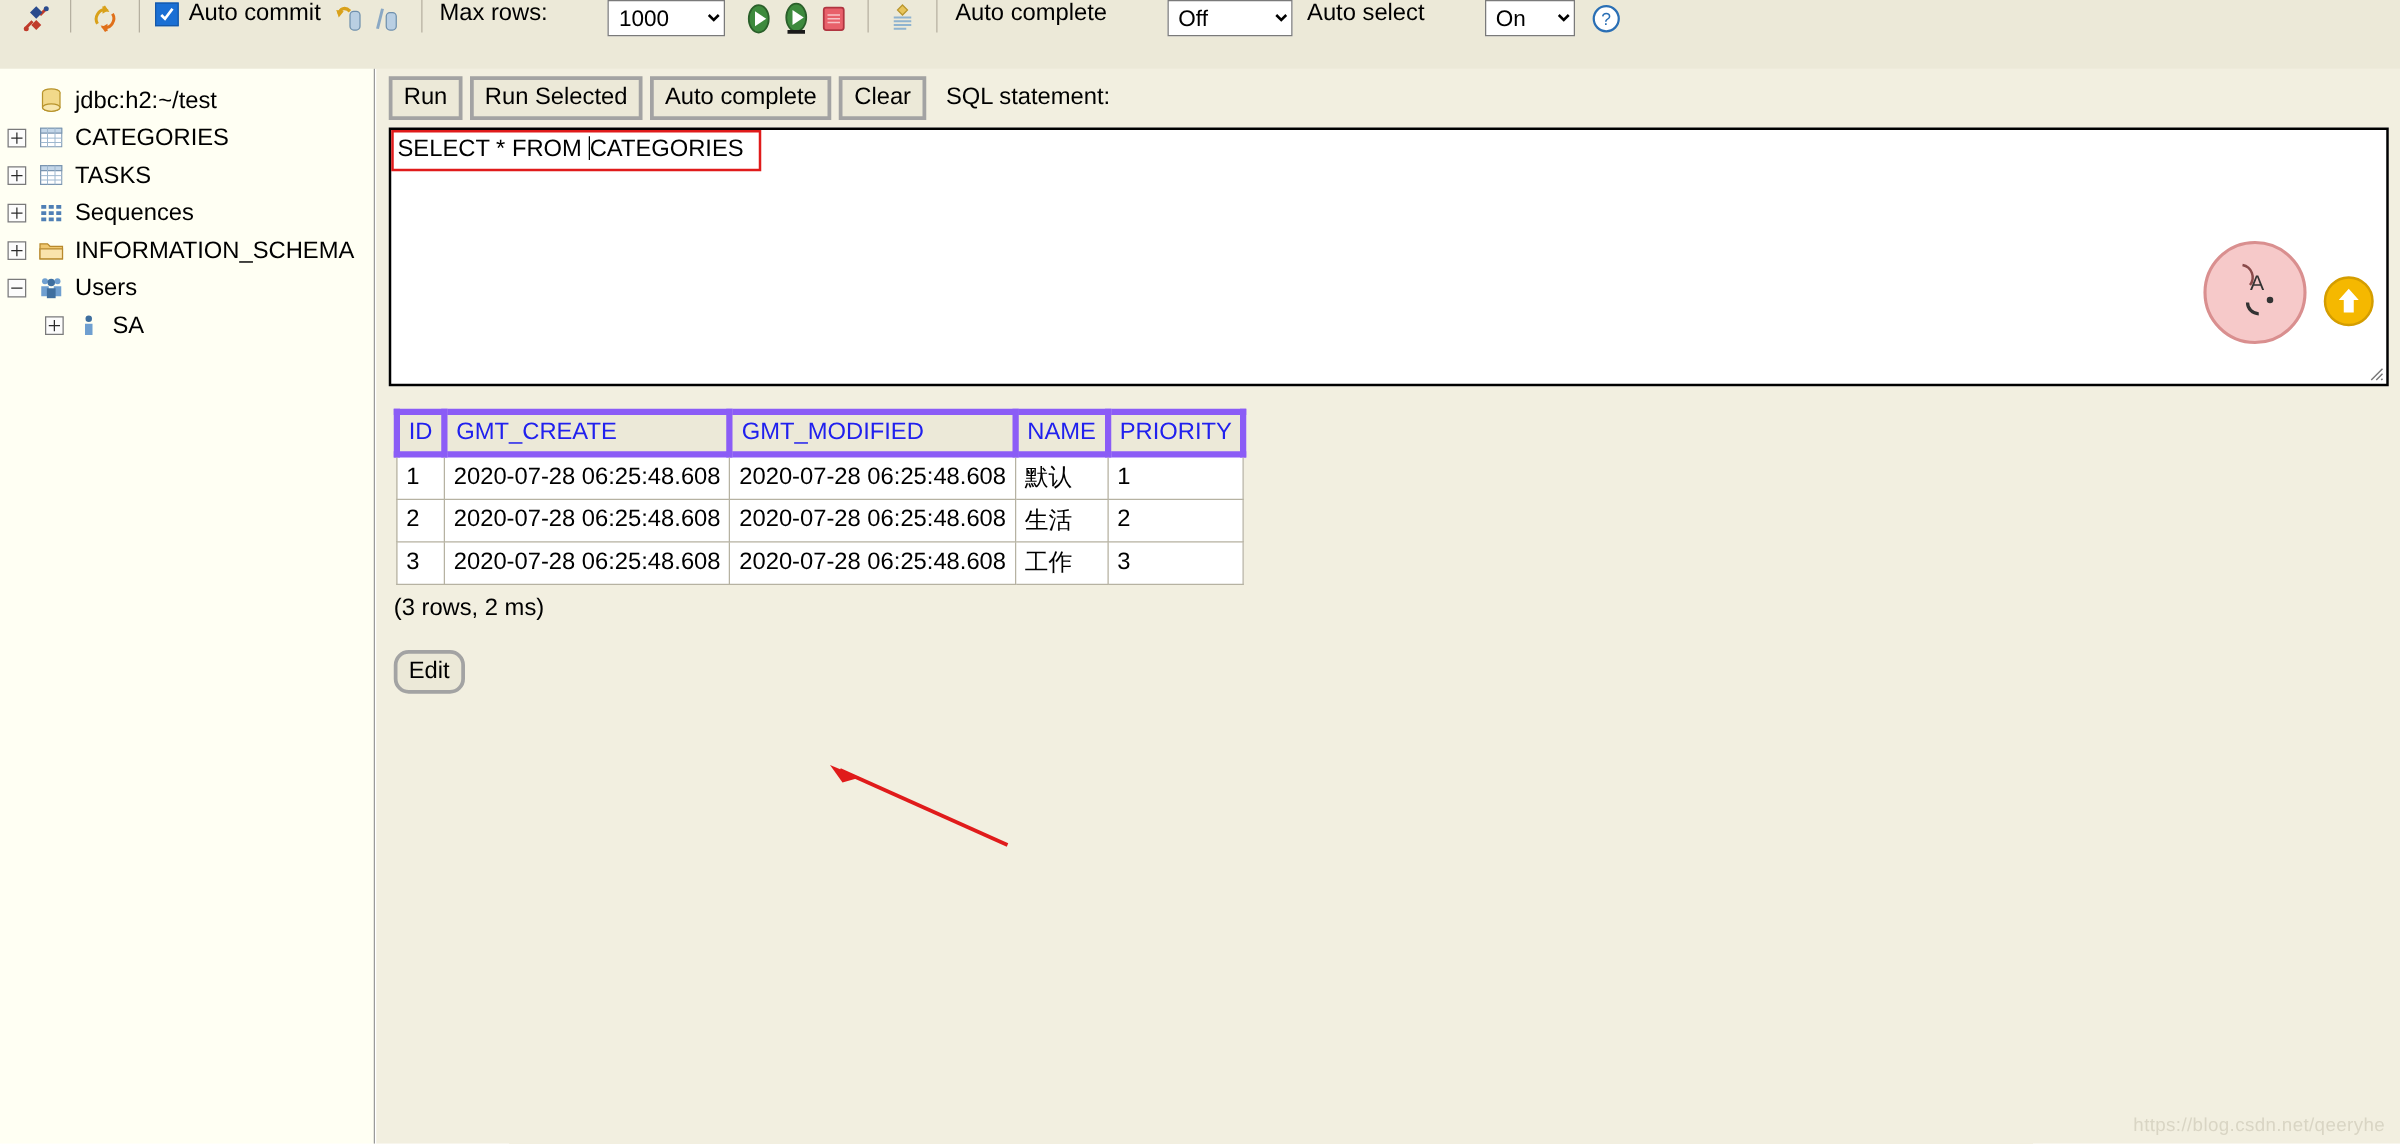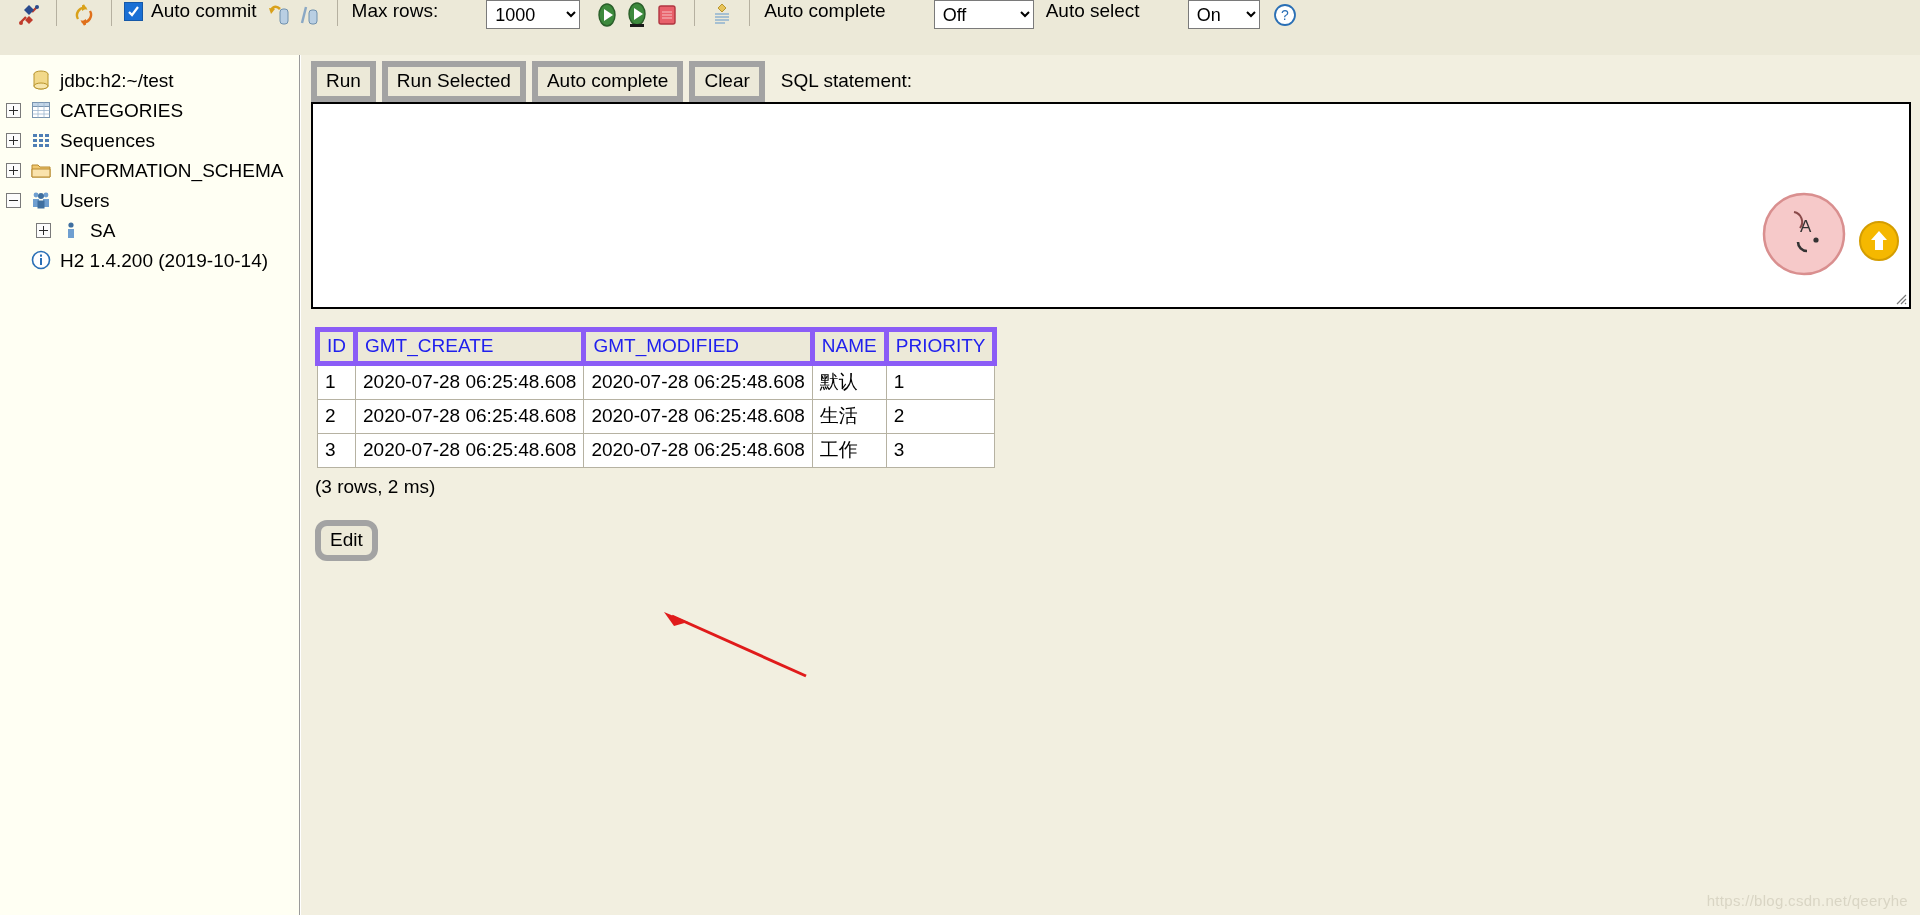--- a/index.html
+++ b/index.html
@@ -144,21 +144,21 @@
     left: 10px; top: 6px;
     display: flex;
     align-items: center;
     gap: 6px;
   }
   .btn {
     font-family: "Liberation Sans", sans-serif;
     font-size: 19px;
     color: #000;
     background: #ece9d8;
-    border: 6px solid #a3a3a3;
+    border: 3px solid #a3a3a3;
     padding: 3px 9px 4px 9px;
     line-height: 1.15;
     cursor: pointer;
   }
   #sql-statement-label {
     font-size: 19px;
     color: #000;
     margin-left: 10px;
     white-space: nowrap;
   }
@@ -404,20 +404,31 @@
     <span class="tree-icon">
       <svg width="18" height="16" viewBox="0 0 18 16">
         <rect x="0.5" y="0.5" width="17" height="15" fill="#ffffff" stroke="#7a95b0" stroke-width="1"></rect>
         <rect x="0.5" y="0.5" width="17" height="4" fill="#c3d6e8" stroke="#7a95b0" stroke-width="1"></rect>
         <path d="M6 0.5 v15 M12 0.5 v15 M0.5 8.5 h17 M0.5 12 h17" stroke="#9fb8cf" stroke-width="0.8"></path>
       </svg>
     </span>
     <span class="tree-label">CATEGORIES</span>
   </div>
 
+  <div class="tree-row">
+    <span class="tree-toggle plus"></span>
+    <span class="tree-icon">
+      <svg width="18" height="16" viewBox="0 0 18 16">
+        <rect x="0.5" y="0.5" width="17" height="15" fill="#ffffff" stroke="#7a95b0" stroke-width="1"></rect>
+        <rect x="0.5" y="0.5" width="17" height="4" fill="#c3d6e8" stroke="#7a95b0" stroke-width="1"></rect>
+        <path d="M6 0.5 v15 M12 0.5 v15 M0.5 8.5 h17 M0.5 12 h17" stroke="#9fb8cf" stroke-width="0.8"></path>
+      </svg>
+    </span>
+    <span class="tree-label">TASKS</span>
+  </div>
 
   <div class="tree-row">
     <span class="tree-toggle plus"></span>
     <span class="tree-icon">
       <svg width="18" height="16" viewBox="0 0 18 16">
         <g fill="#4f7fb5">
           <rect x="1" y="2" width="4" height="3"></rect>
             <rect x="7" y="2" width="4" height="3"></rect>
             <rect x="13" y="2" width="4" height="3"></rect>
           <rect x="1" y="7" width="4" height="3"></rect>
@@ -462,44 +473,34 @@
     <span class="tree-toggle plus"></span>
     <span class="tree-icon">
       <svg width="14" height="18" viewBox="0 0 14 18">
         <circle cx="7" cy="4" r="2.6" fill="#3f6f9f"></circle>
         <path d="M4 8 h6 v9 h-6 Z" fill="#6f9fd0"></path>
       </svg>
     </span>
     <span class="tree-label">SA</span>
   </div>
 
-  <div class="tree-row">
-    <span class="tree-spacer"></span>
-    <span class="tree-icon">
-      <svg width="20" height="20" viewBox="0 0 20 20">
-        <circle cx="10" cy="10" r="8.5" fill="#ffffff" stroke="#2a6fb5" stroke-width="1.6"></circle>
-        <rect x="9" y="8" width="2" height="7" fill="#2a6fb5"></rect>
-        <rect x="9" y="4.5" width="2" height="2.2" fill="#2a6fb5"></rect>
-      </svg>
-    </span>
-    <span class="tree-label">H2 1.4.200 (2019-10-14)</span>
-  </div>
 </div>
 
 <div id="main">
 
   <div id="btn-bar">
     <button class="btn">Run</button>
     <button class="btn">Run Selected</button>
     <button class="btn">Auto complete</button>
     <button class="btn">Clear</button>
     <span id="sql-statement-label">SQL statement:</span>
   </div>
 
   <div id="editor-wrap">
+    <div id="sql-text"><span>SELECT * FROM </span><span class="caret"></span><span>CATEGORIES</span></div>
     <svg id="resize-grip" viewBox="0 0 14 14">
       <path d="M13 4 L4 13 M13 8 L8 13 M13 12 L12 13" stroke="#7a7a7a" stroke-width="1.2"></path>
     </svg>
   </div>
 
   <div id="results">
 
     <table id="result-table">
       <thead>
         <tr>

